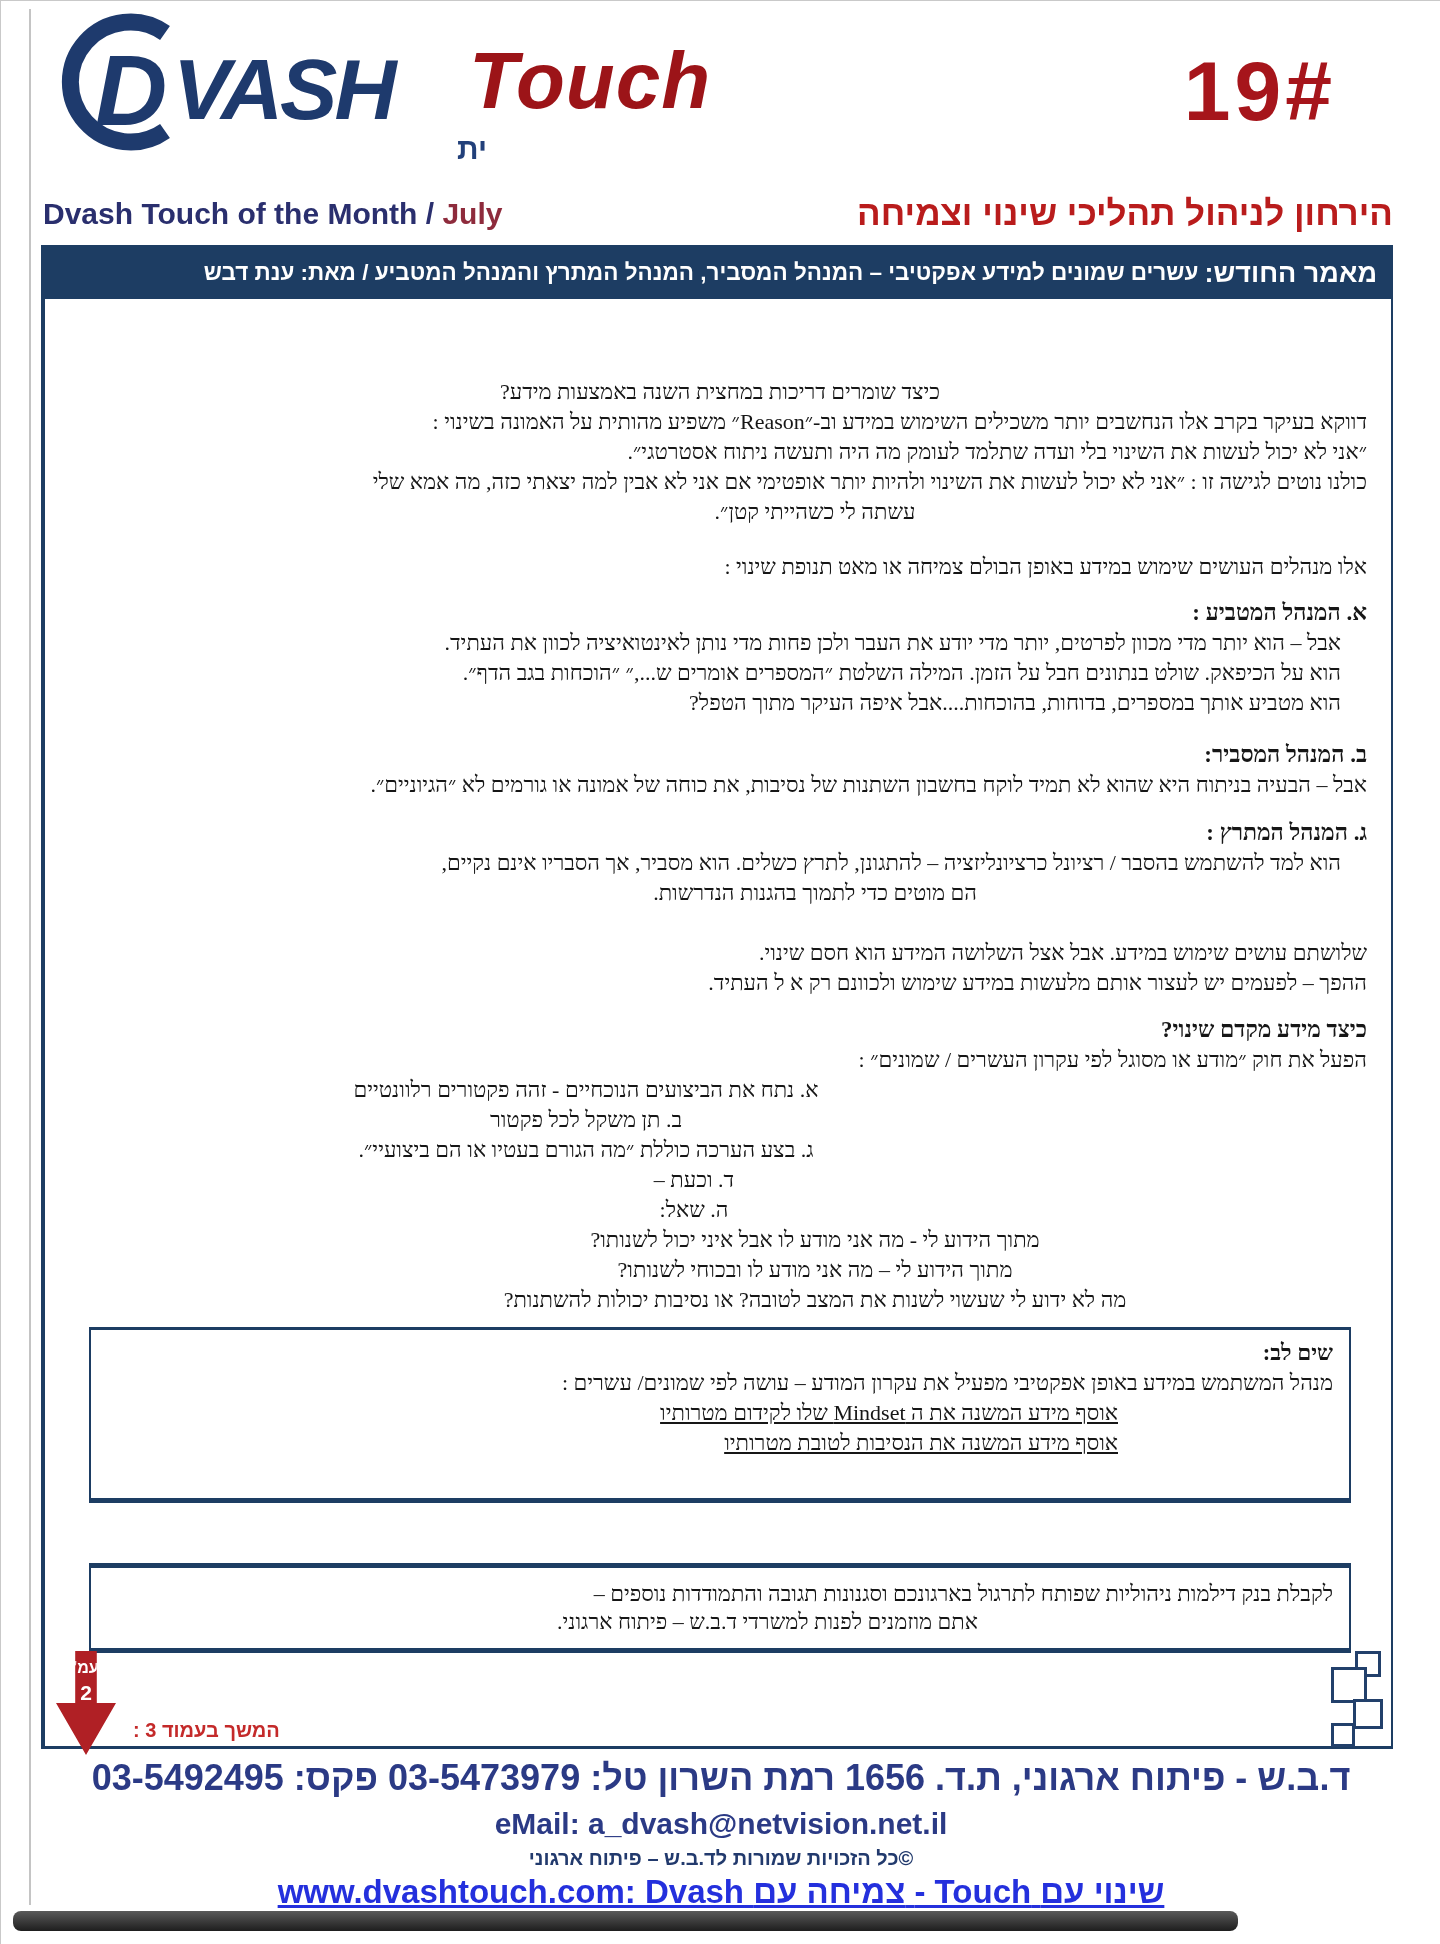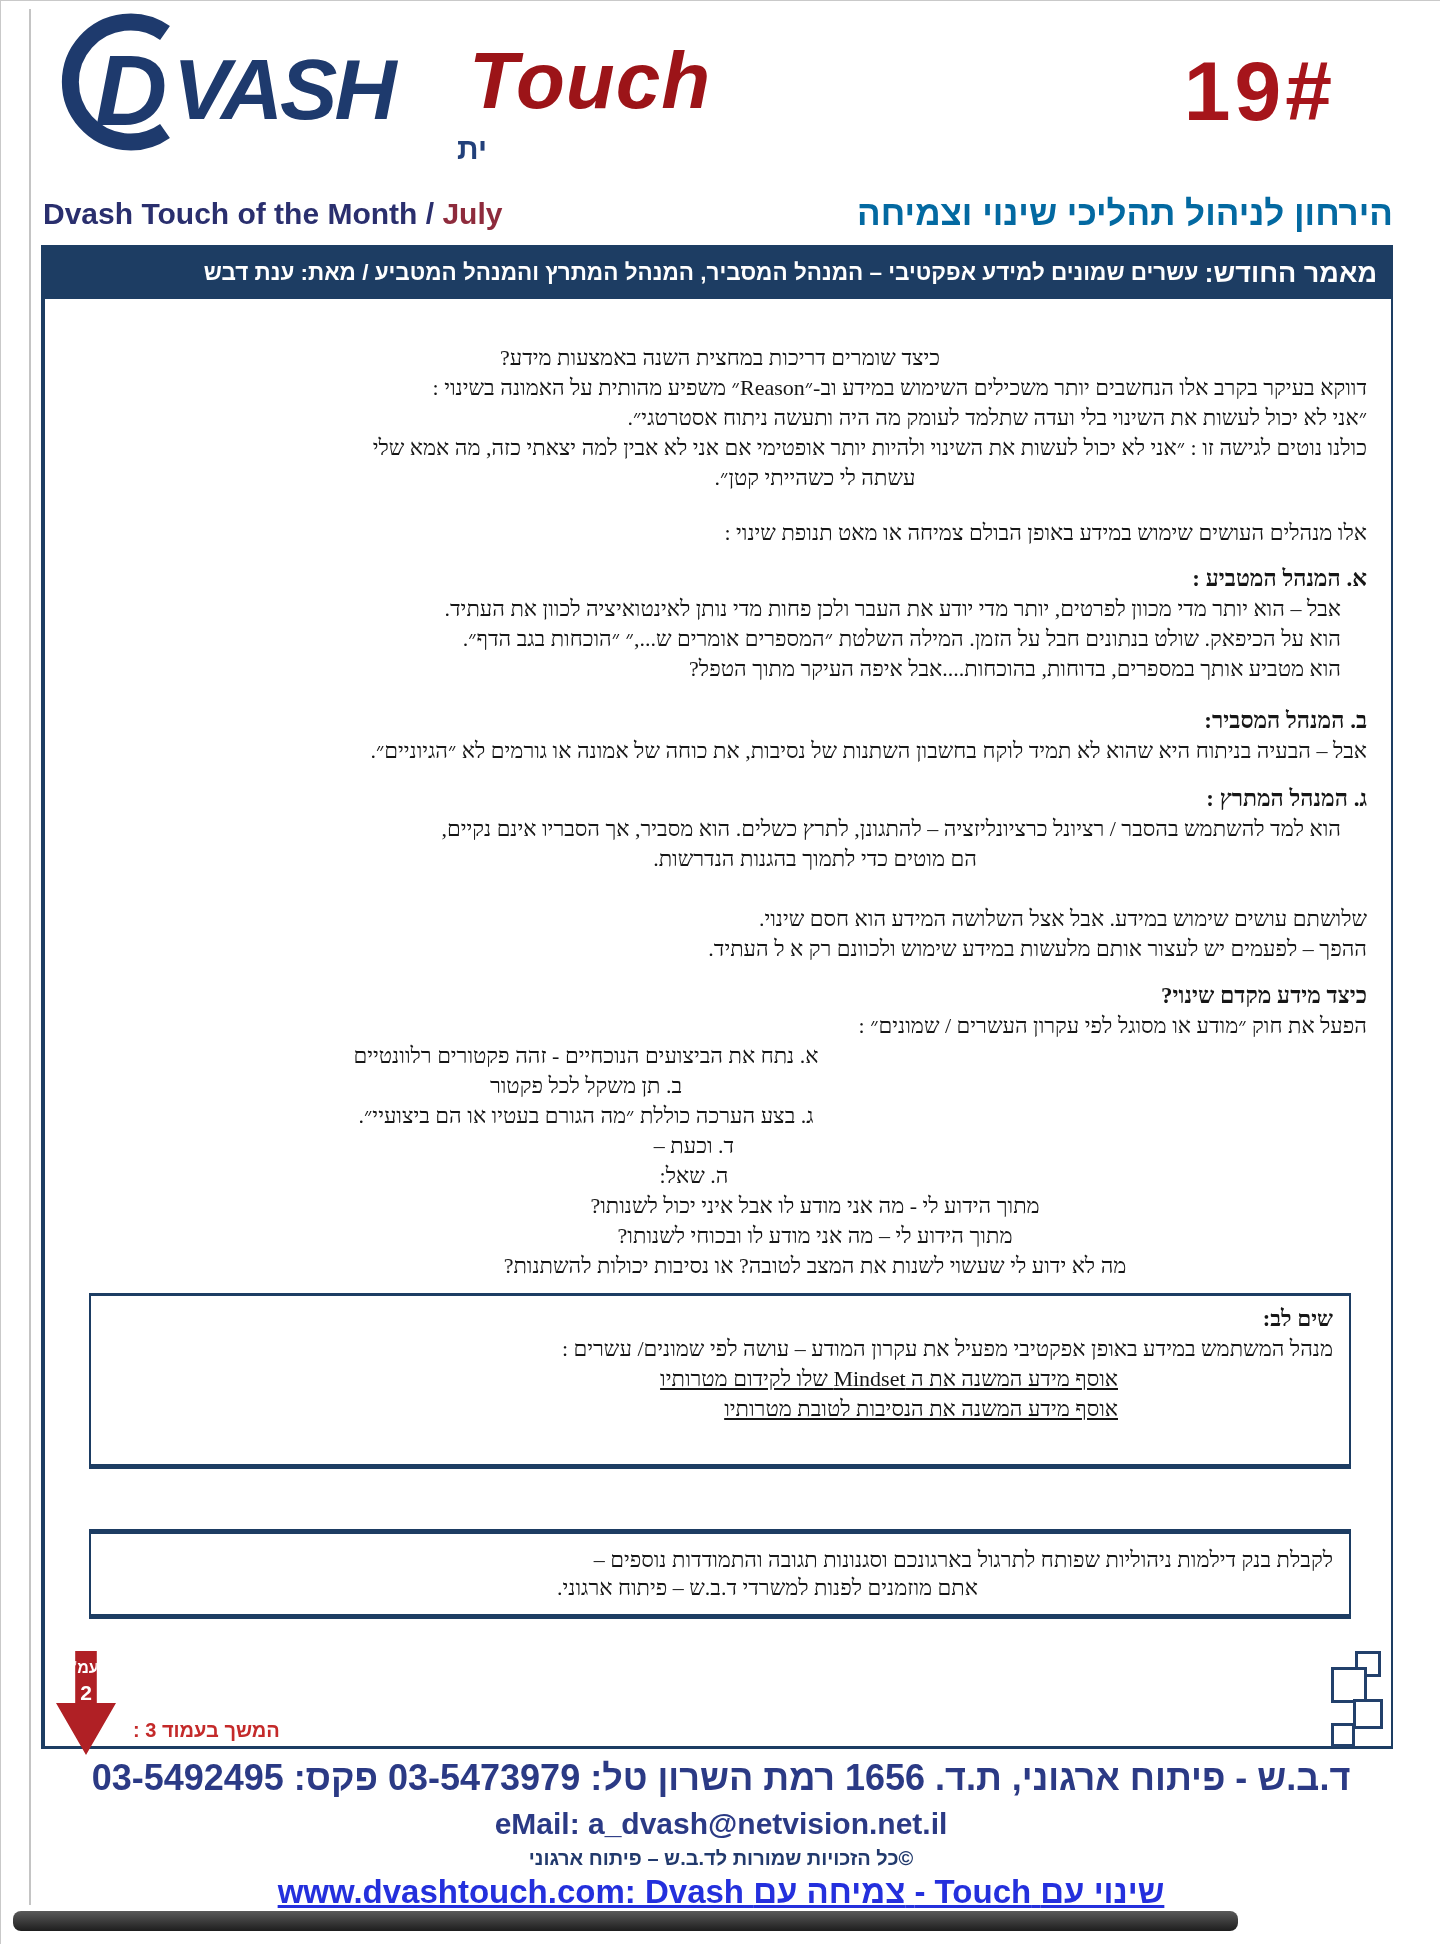--- a/index.html
+++ b/index.html
@@ -10,32 +10,32 @@
   
   .logo{position:absolute;left:36px;top:12px;}
   .logo text{font-family:"Liberation Sans","DejaVu Sans",sans-serif;}
   .touch{position:absolute;left:468px;top:34px;font:italic 800 80px "Liberation Sans","DejaVu Sans",sans-serif;
          color:#9c1418;letter-spacing:1px;}
   .issue{position:absolute;right:105px;top:42px;font:800 84px "Liberation Sans","DejaVu Sans",sans-serif;
          color:#a6151b;letter-spacing:4px;}
   .subrow{position:absolute;left:40px;right:48px;top:156px;height:48px;margin-top:32px;}
   .sub-en{position:absolute;left:2px;bottom:6px;font:700 30px "Liberation Sans","DejaVu Sans",sans-serif;color:#2a2f6e;}
   .sub-en .july{color:#8e2b3c;}
-  .sub-he{position:absolute;right:0;bottom:4px;font:700 35px "Liberation Sans","DejaVu Sans",sans-serif;color:#0369a1;direction:rtl;}
+  .sub-he{position:absolute;right:0;bottom:4px;font:700 35px "Liberation Sans","DejaVu Sans",sans-serif;color:#b91c1c;direction:rtl;}
 
   
   .frame{position:absolute;left:40px;top:244px;width:1352px;height:1504px;box-sizing:border-box;
          border-top:2px solid #1d3d63;border-left:4px solid #1d3d63;border-right:2px solid #1d3d63;border-bottom:3px solid #1d3d63;background:#fff;}
   .navbar{height:52px;background:#1d3d63;color:#fff;direction:rtl;text-align:right;
           display:flex;align-items:center;justify-content:flex-start;padding:0 14px;box-sizing:border-box;}
   .bar-label{font:700 27px "Liberation Sans","DejaVu Sans",sans-serif;}
   .bar-title{font:700 22.5px "Liberation Sans","DejaVu Sans",sans-serif;white-space:pre;}
 
   .content{direction:rtl;padding:44px 24px 0 28px;color:#161616;
-           font-family:"Liberation Serif","DejaVu Serif","DejaVu Sans",serif;font-size:22px;line-height:30px;}
+           font-family:"Liberation Serif","DejaVu Serif","DejaVu Sans",serif;font-size:22px;line-height:30px;margin-top:34px;}
   .ln{text-align:right;}
   .ctr{text-align:center;}
   .q{text-align:center;padding-left:190px;}
   .ind{padding-right:26px;}
   .hdr{font-weight:700;text-align:right;font-size:23px;}
   .lst{text-align:center;padding-right:268px;}
   .lst2{text-align:center;padding-right:52px;}
   .mt25{margin-top:25px;} .mt16{margin-top:16px;} .mt22{margin-top:22px;} .mt18{margin-top:18px;}
   .mt30{margin-top:30px;} .mt17{margin-top:17px;}
 

